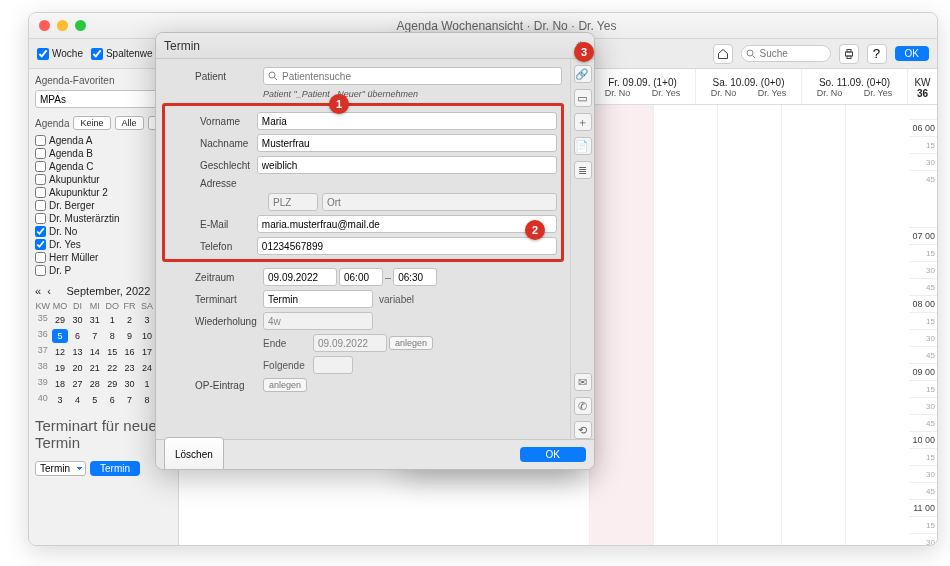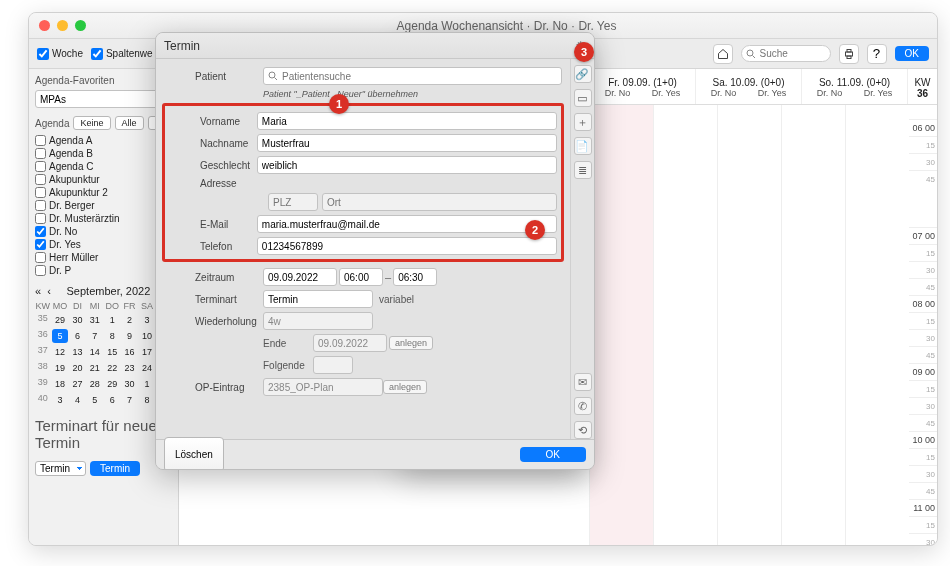--- a/index.html
+++ b/index.html
@@ -530,21 +530,20 @@
       </div>
       <div class="dlg-row">
           <label></label>
         <div class="field pair">
             <span style="width:48px;font-size:10px;color:#555">Folgende</span>
             <input class="inp sm" style="width: 40px;">
           </div>
       </div>
       <div class="dlg-row">
         <label>OP-Eintrag</label>
-        <select class="inp sel sm" style="width:120px"><option>2385_OP-Plan</option></select>
         <button class="minibtn">anlegen</button>
       </div>
 
     </div>
     <div class="dlg-right">
       <div class="ricon">🔗</div>
       <div class="ricon">▭</div>
       <div class="ricon">＋</div>
       <div class="ricon">📄</div>
       <div class="ricon">≣</div>

